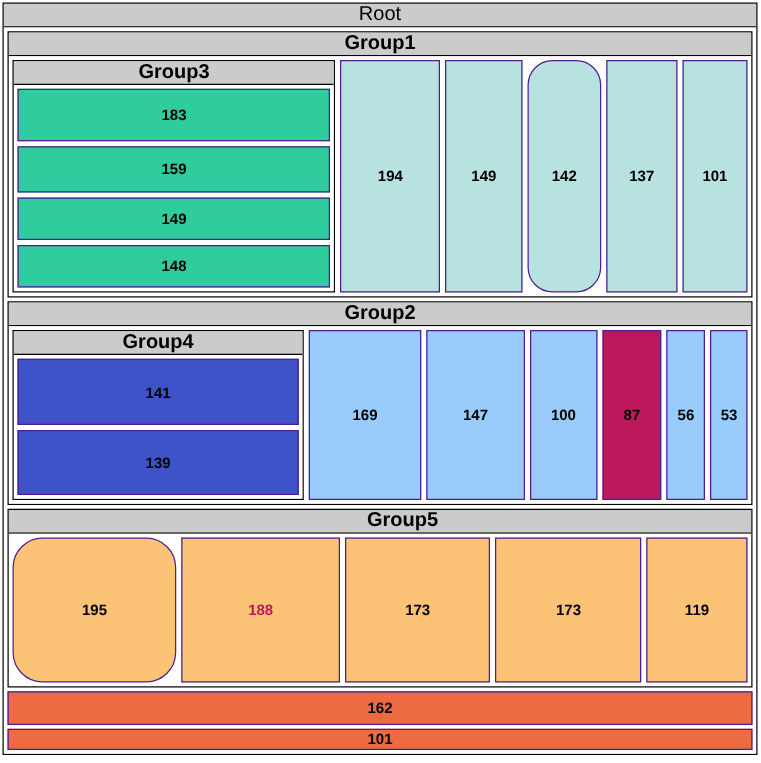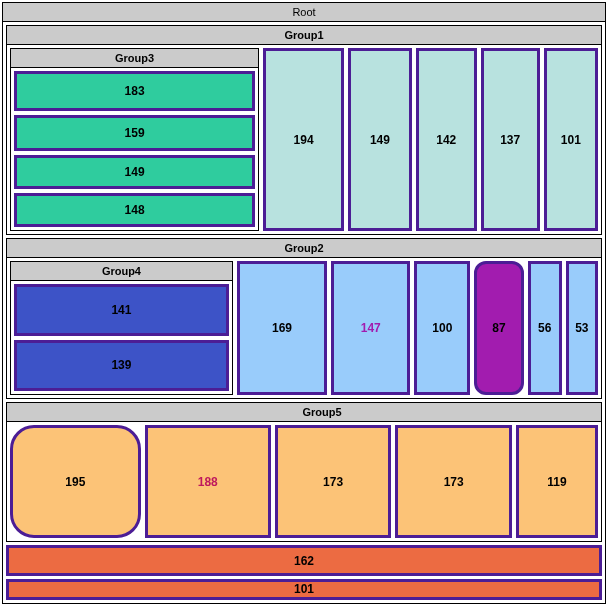--- a/index.html
+++ b/index.html
@@ -25,39 +25,39 @@
     background: #ffffff;
     min-width: 0;
     min-height: 0;
     overflow: hidden;
   }
   .tm-header {
     flex: 0 0 auto;
     height: 18px;
     line-height: 18px;
     text-align: center;
-    font-size: 11px;
+    font-size: 16px;
     border-bottom: 1px solid #000000;
     overflow: hidden;
     white-space: nowrap;
   }
   .tm-content {
     flex: 1 1 auto;
     display: flex;
     padding: 3px;
     gap: 4px;
     min-width: 0;
     min-height: 0;
     background: #ffffff;
   }
   .tm-content.col { flex-direction: column; }
   .tm-content.row { flex-direction: row; }
   .tm-content.depth-0 { gap: 3px; font-weight: bold; }
   .tm-leaf {
-    border: 3px solid #4c1d95;
+    border: 1px solid #4c1d95;
     box-sizing: border-box;
     display: flex;
     align-items: center;
     justify-content: center;
     font-size: 12px;
     line-height: 1;
     min-width: 0;
     min-height: 0;
     overflow: hidden;
     white-space: nowrap;
@@ -78,39 +78,39 @@
                 <div class="tm-header" style="background: rgb(203, 203, 203); color: rgb(0, 0, 0);">Group3</div>
                 <div class="tm-content depth-2 col">
                   <div class="tm-leaf" style="background: rgb(47, 204, 158); color: rgb(0, 0, 0); flex: 183 1 0px;">183</div>
                   <div class="tm-leaf" style="background: rgb(47, 204, 158); color: rgb(0, 0, 0); flex: 159 1 0px;">159</div>
                   <div class="tm-leaf" style="background: rgb(47, 204, 158); color: rgb(0, 0, 0); flex: 149 1 0px;">149</div>
                   <div class="tm-leaf" style="background: rgb(47, 204, 158); color: rgb(0, 0, 0); flex: 148 1 0px;">148</div>
                 </div>
               </div>
               <div class="tm-leaf" style="background: rgb(184, 226, 223); color: rgb(0, 0, 0); flex: 194 1 0px;">194</div>
               <div class="tm-leaf" style="background: rgb(184, 226, 223); color: rgb(0, 0, 0); flex: 149 1 0px;">149</div>
-              <div class="tm-leaf" style="background: rgb(184, 226, 223); color: rgb(0, 0, 0); flex: 142 1 0px;">142</div>
+              <div class="tm-leaf" style="background: rgb(184, 226, 223); color: rgb(0, 0, 0); flex: 142 1 0px; border-radius: 20px;">142</div>
               <div class="tm-leaf" style="background: rgb(184, 226, 223); color: rgb(0, 0, 0); flex: 137 1 0px;">137</div>
               <div class="tm-leaf" style="background: rgb(184, 226, 223); color: rgb(0, 0, 0); flex: 125 1 0px;">101</div>
             </div>
           </div>
           <div class="tm-box" style="flex: 1055 1 0px;">
             <div class="tm-header" style="background: rgb(203, 203, 203); color: rgb(0, 0, 0);">Group2</div>
             <div class="tm-content depth-1 row">
               <div class="tm-box" style="flex: 443 1 0px;">
                 <div class="tm-header" style="background: rgb(203, 203, 203); color: rgb(0, 0, 0);">Group4</div>
                 <div class="tm-content depth-2 col">
                   <div class="tm-leaf" style="background: rgb(61, 83, 199); color: rgb(0, 0, 0); flex: 141 1 0px;">141</div>
                   <div class="tm-leaf" style="background: rgb(61, 83, 199); color: rgb(0, 0, 0); flex: 139 1 0px;">139</div>
                 </div>
               </div>
               <div class="tm-leaf" style="background: rgb(153, 204, 251); color: rgb(0, 0, 0); flex: 169 1 0px;">169</div>
-              <div class="tm-leaf" style="background: rgb(153, 204, 251); color: #a21caf; flex: 147 1 0px;">147</div>
+              <div class="tm-leaf" style="background: rgb(153, 204, 251); color: #000000; flex: 147 1 0px;">147</div>
               <div class="tm-leaf" style="background: rgb(153, 204, 251); color: rgb(0, 0, 0); flex: 100 1 0px;">100</div>
-              <div class="tm-leaf" style="background: #a21caf; color: rgb(0, 0, 0); flex: 87 1 0px; border-radius: 12px;">87</div>
+              <div class="tm-leaf" style="background: #be185d; color: rgb(0, 0, 0); flex: 87 1 0px;">87</div>
               <div class="tm-leaf" style="background: rgb(153, 204, 251); color: rgb(0, 0, 0); flex: 56 1 0px;">56</div>
               <div class="tm-leaf" style="background: rgb(153, 204, 251); color: rgb(0, 0, 0); flex: 53 1 0px;">53</div>
             </div>
           </div>
           <div class="tm-box" style="flex: 924 1 0px;">
             <div class="tm-header" style="background: rgb(203, 203, 203); color: rgb(0, 0, 0); padding-left: 36px;">Group5</div>
             <div class="tm-content depth-1 row">
               <div class="tm-leaf" style="background: rgb(252, 195, 119); color: rgb(0, 0, 0); flex: 195 1 0px; border-radius: 24px;">195</div>
               <div class="tm-leaf" style="background: rgb(252, 195, 119); color: #be185d; flex: 188 1 0px;">188</div>
               <div class="tm-leaf" style="background: rgb(252, 195, 119); color: rgb(0, 0, 0); flex: 173 1 0px;">173</div>

